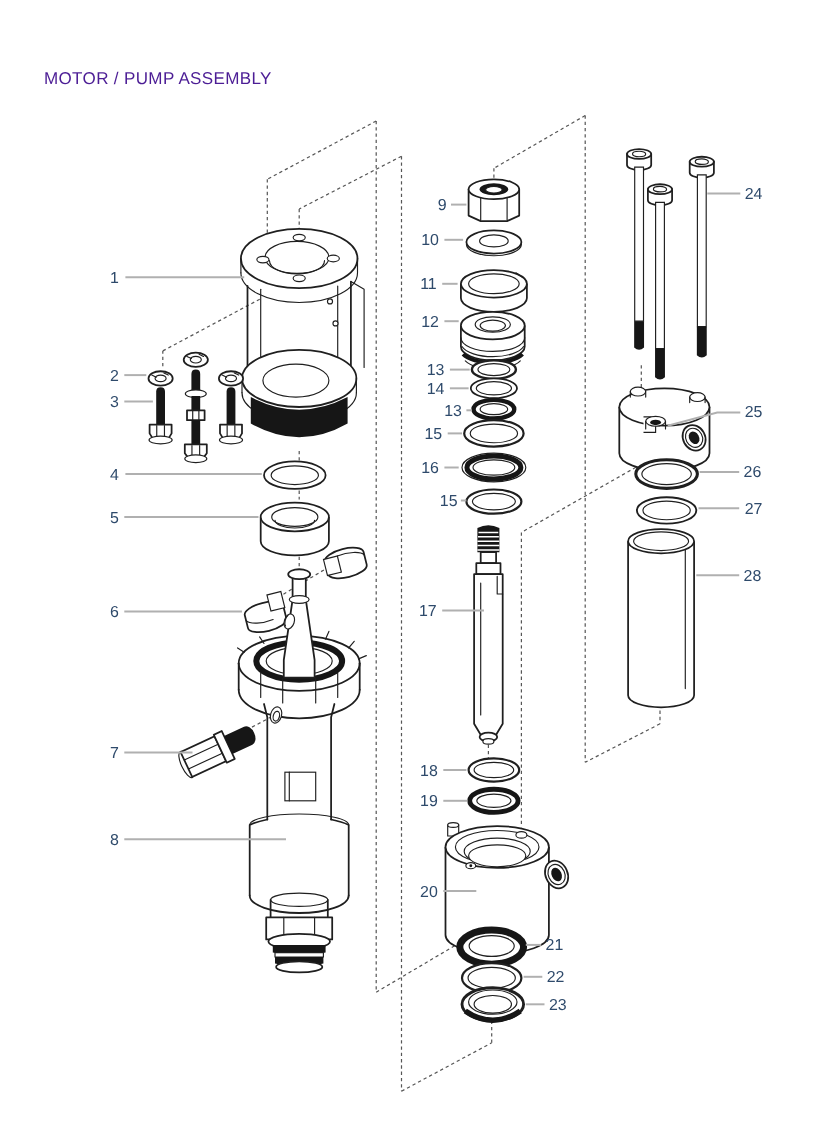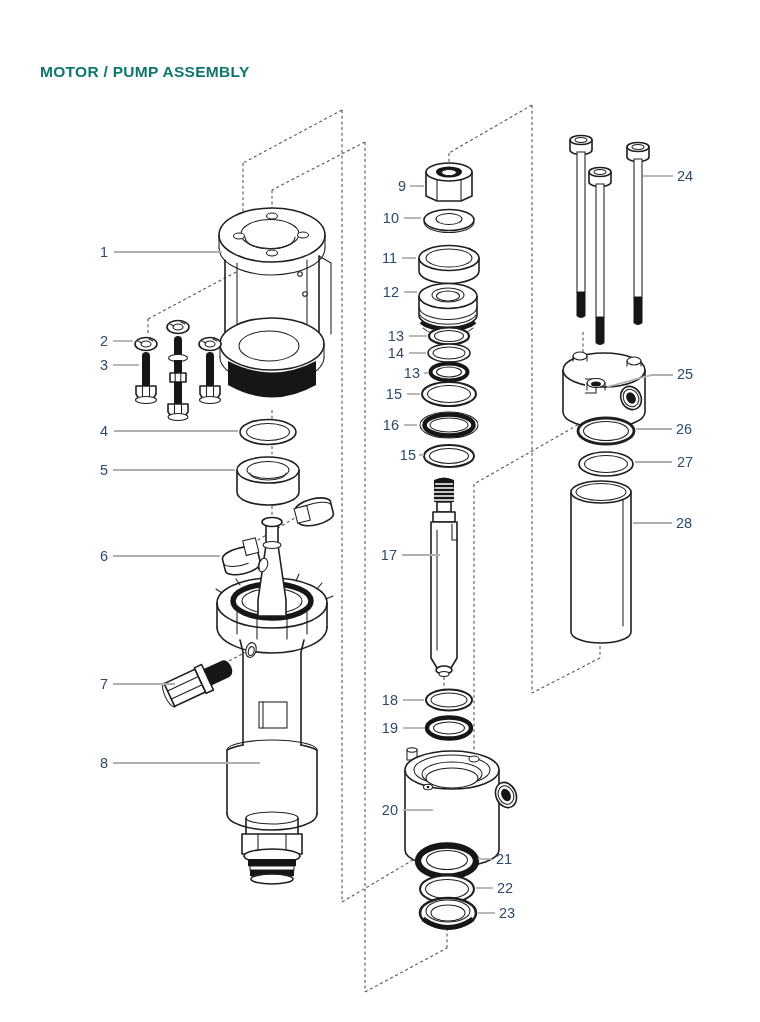--- a/index.html
+++ b/index.html
@@ -1,19 +1,19 @@
 <!DOCTYPE html>
 <html><head>
 <meta charset="utf-8">
 <style>
   html,body{margin:0;padding:0;background:#fff;}
   .page{position:relative;width:760px;height:1022px;background:#ffffff;overflow:hidden;
         font-family:"Liberation Sans",sans-serif;}
-  .title{position:absolute;left:40px;top:63px;font-size:15.5px;font-weight:bold;
-         color:#0f766e;letter-spacing:.3px;}
+  .title{position:absolute;left:40px;top:63px;font-size:15.5px;font-weight:normal;
+         color:#4c1d95;letter-spacing:.3px;}
   svg{position:absolute;left:0;top:0;}
   .ln{fill:none;stroke:#1f1f1f;stroke-width:1.6;stroke-linecap:round;stroke-linejoin:round;}
   .ln2{fill:none;stroke:#1f1f1f;stroke-width:1.05;stroke-linecap:round;stroke-linejoin:round;}
   .fw{fill:#ffffff;stroke:#1f1f1f;stroke-width:1.6;stroke-linejoin:round;}
   .fw2{fill:#ffffff;stroke:#1f1f1f;stroke-width:1.05;}
   .fb{fill:#161616;stroke:none;}
   .dash{fill:none;stroke:#565656;stroke-width:1.1;stroke-dasharray:3 2.7;}
   .leader{fill:none;stroke:#b0b0b0;stroke-width:1.8;}
   .callout{font:14.5px "Liberation Sans",sans-serif;fill:#2e4a6b;}
 </style>

